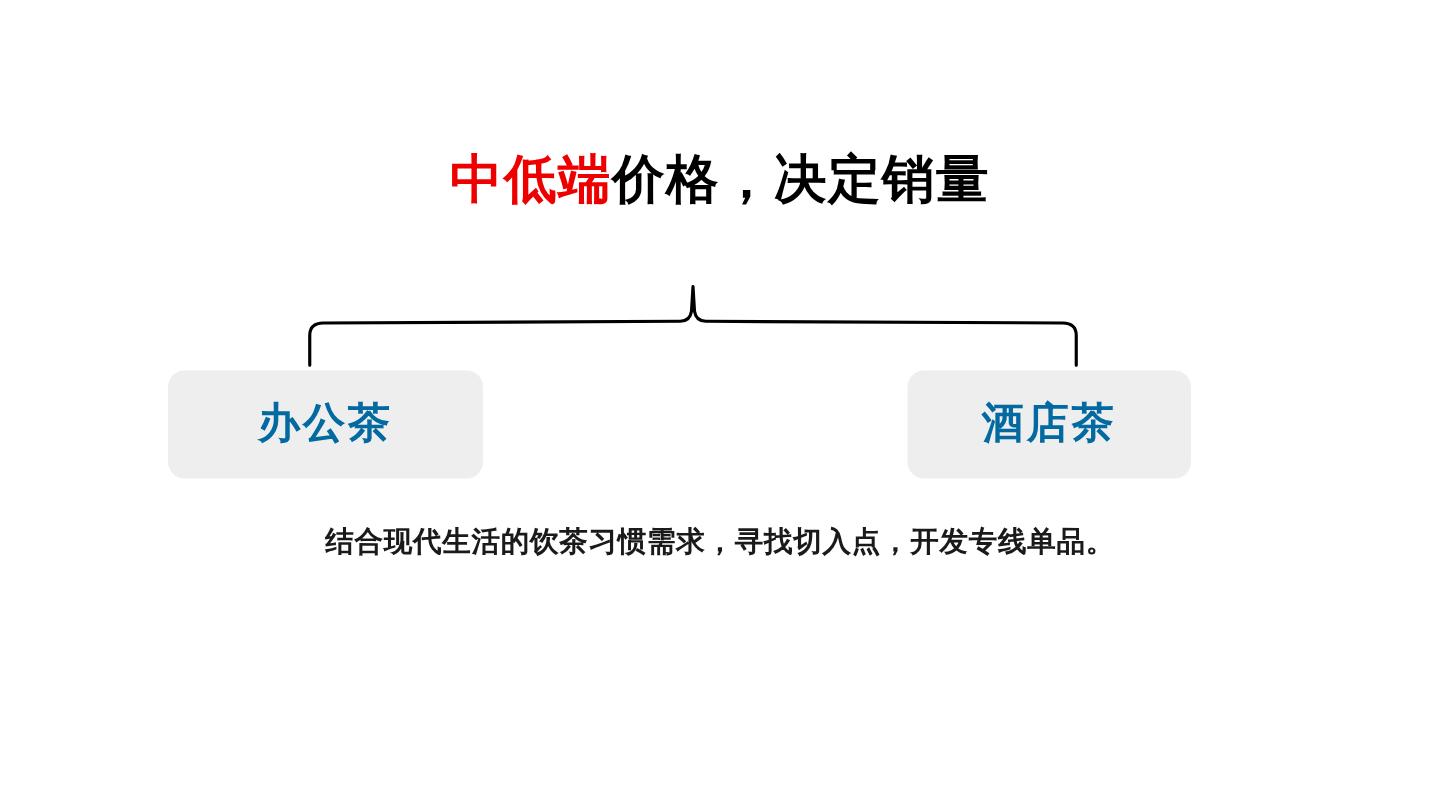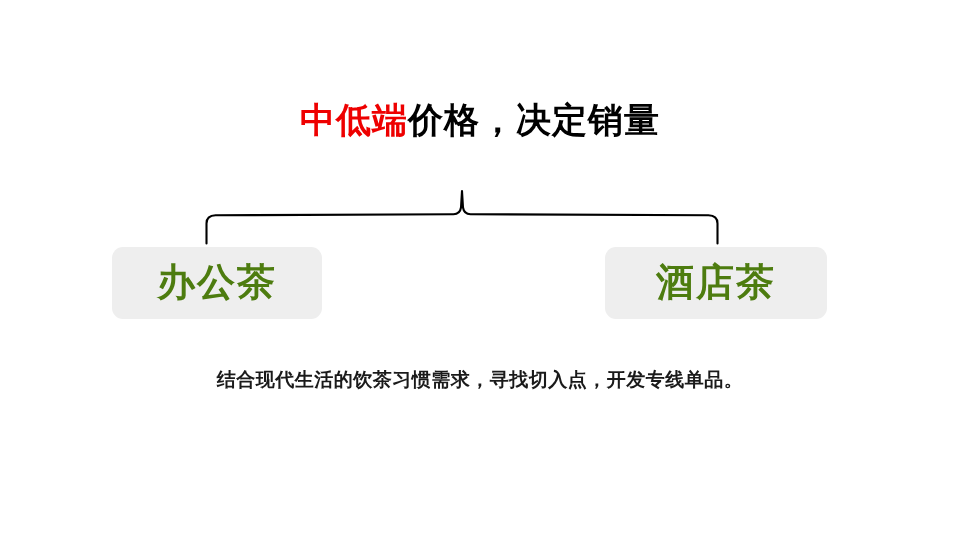--- a/index.html
+++ b/index.html
@@ -64,38 +64,38 @@
     top: 0;
     height: 72px;
     background: #eeeeee;
     border-radius: 11px;
     display: flex;
     align-items: center;
     justify-content: center;
   }
   .box-1 { left: 0px;   width: 210px; }
   .box-2 { left: 246px; width: 210px; }
-  .box-3 { left: 493px; width: 222px; }
+  .box-3 { left: 493px; width: 189px; }
 
   .box-label {
-    font-size: 38px;
+    font-size: 28px;
     line-height: 46px;
     font-weight: 700;
-    color: #4d7c0f;
+    color: #0369a1;
     letter-spacing: 2px;
     white-space: nowrap;
     position: relative;
     top: -1px;
   }
 
   
   .caption {
     position: absolute;
     left: 0;
-    top: 366px;
+    top: 348px;
     width: 960px;
     text-align: center;
     font-size: 19px;
     line-height: 27px;
     font-weight: 700;
     color: #1a1a1a;
     letter-spacing: 0.5px;
     white-space: nowrap;
   }
 </style>

